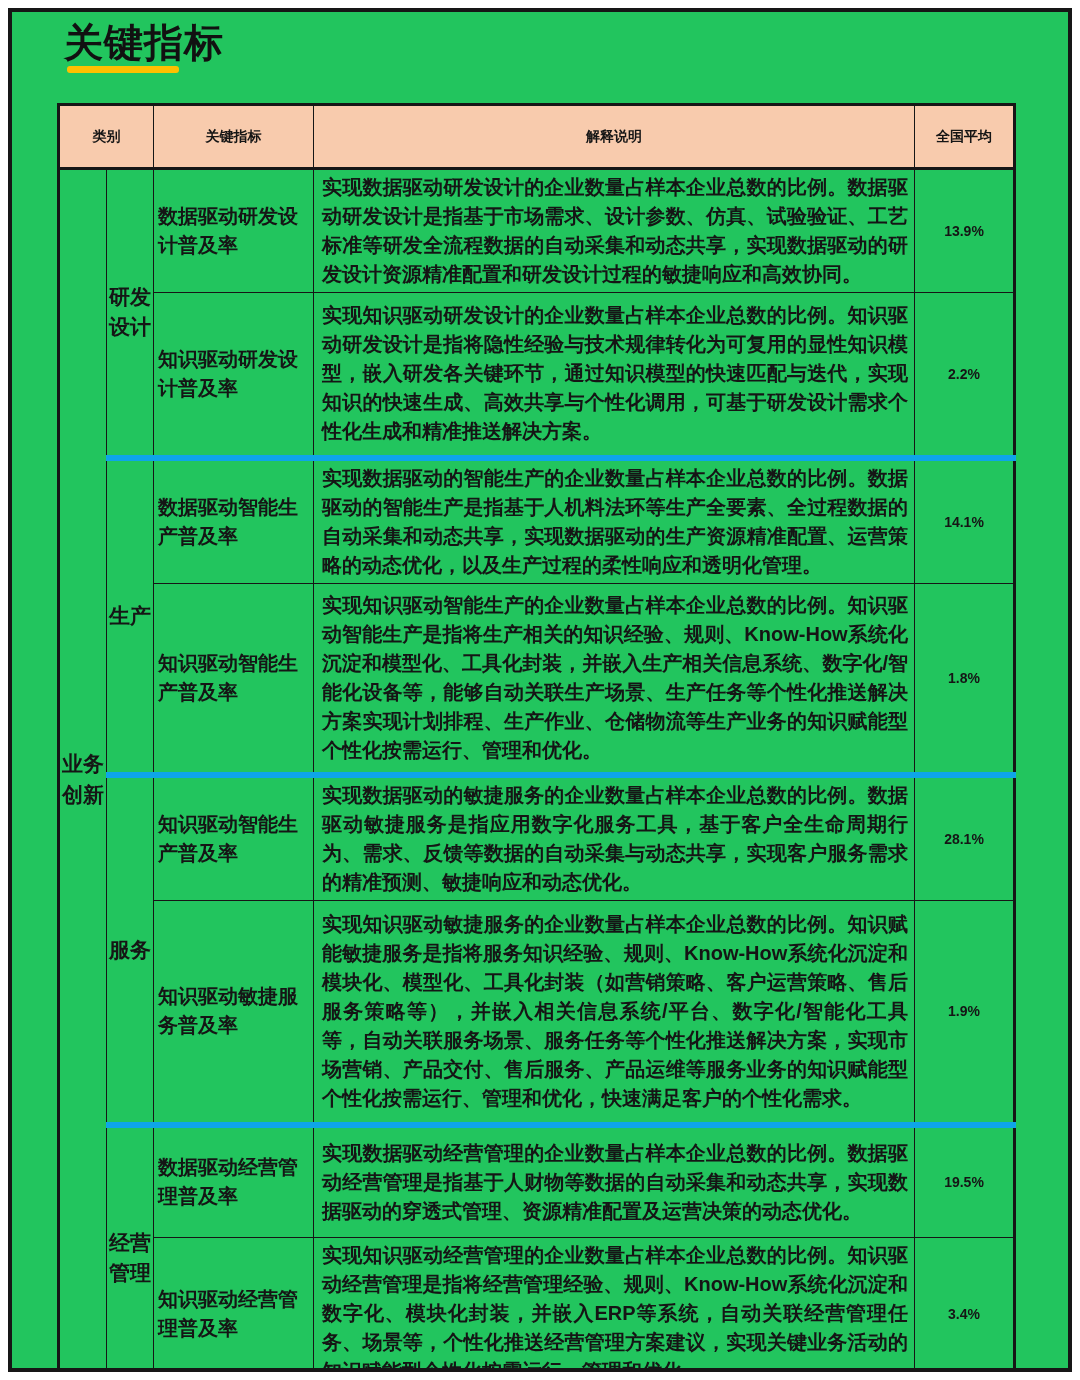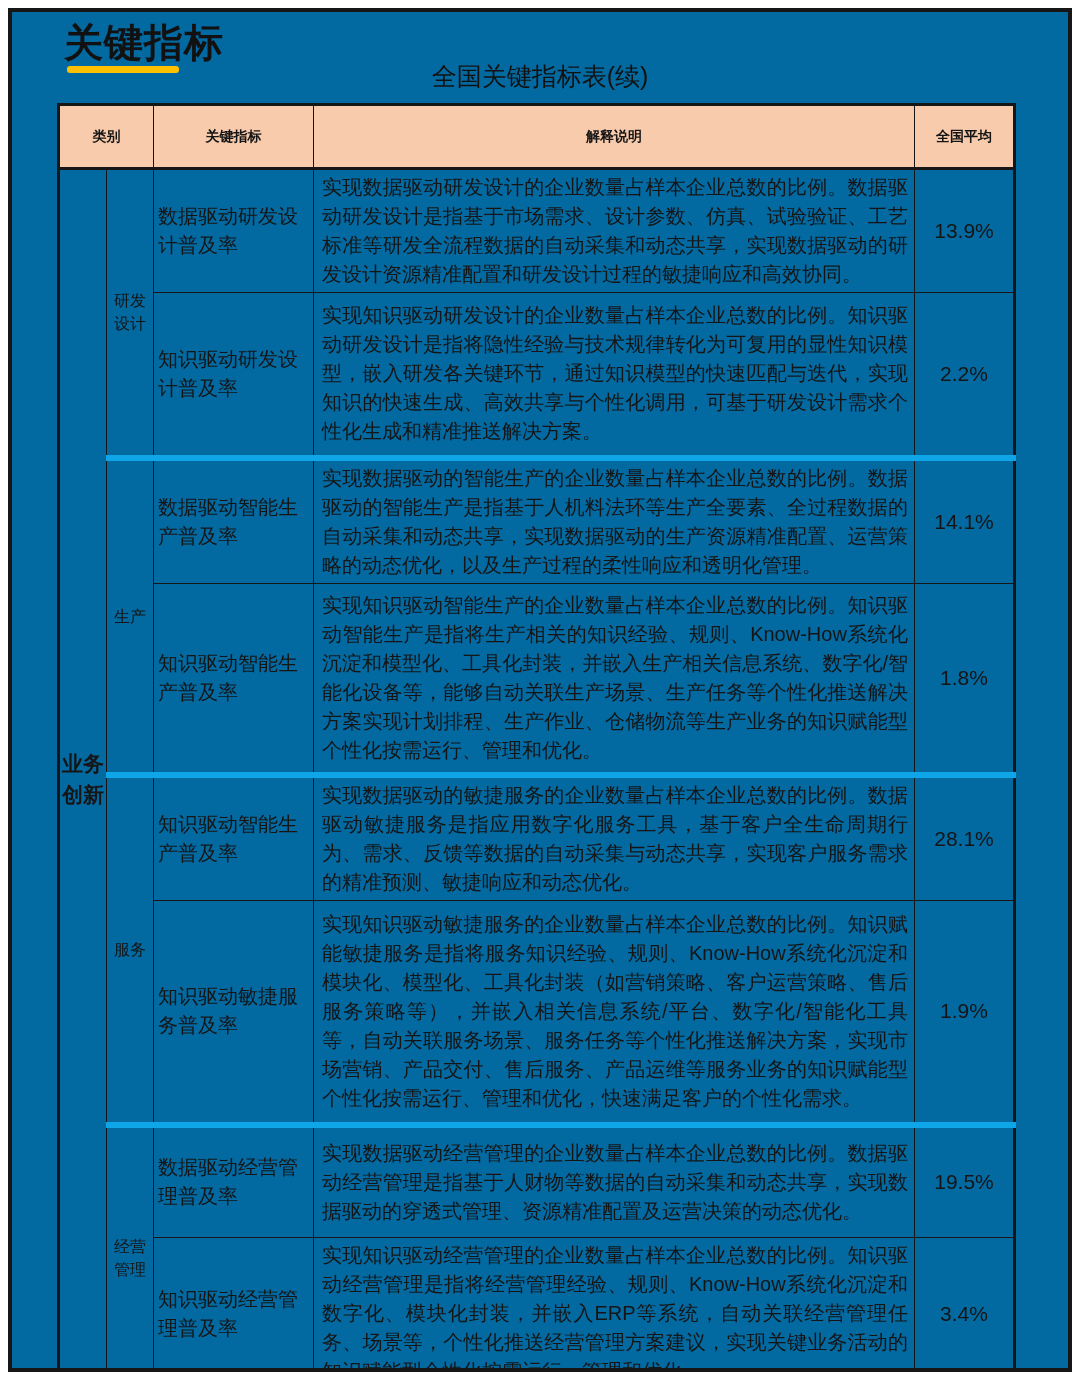--- a/index.html
+++ b/index.html
@@ -1,64 +1,63 @@
 <!DOCTYPE html>
 <html style="--header-bg: #F8CBAD; --accent: #FFC000;"><head>
 <meta charset="utf-8">
 <style>
   * { margin:0; padding:0; box-sizing:border-box; }
   html,body { width:1080px; height:1380px; background:#fff; }
   body { font-family:"Liberation Sans","DejaVu Sans",sans-serif; color:#151515; position:relative; }
   .page {
     position:absolute; left:8px; top:8px; width:1064px; height:1364px;
-    border:4px solid #161616; background:#0369a1; overflow:hidden;
+    border:4px solid #161616; background:#22c55e; overflow:hidden;
   }
   .page-title {
     position:absolute; left:52px; top:4px;
     font-size:39px; font-weight:bold; letter-spacing:1px; color:#111;
   }
   .title-underline {
     position:absolute; left:55px; top:54px; width:112px; height:7px;
     background:var(--accent,#FFC000); border-radius:3px;
   }
   .table-caption {
     position:absolute; left:0; top:48px; width:100%;
     text-align:center; font-size:25px; color:#111;
   }
   table.kpi {
     position:absolute; left:45px; top:91px; width:956px;
     border-collapse:collapse; table-layout:fixed;
     border:3px solid #161616;
   }
-  .kpi th, .kpi td { border:1px solid #161616; overflow:hidden; }
+  .kpi th, .kpi td { border:1px solid #161616; overflow:hidden;font-weight:bold; }
   .kpi thead th {
     background:var(--header-bg,#F8CBAD);
     font-weight:bold; font-size:14px; height:64px;
     text-align:center; vertical-align:middle;
     border-bottom:3px solid #161616;
   }
   .kpi td { font-size:20px; vertical-align:middle; }
   td.cat-main { font-weight:bold; font-size:21px; text-align:center; line-height:1.45; padding:0 1px; }
-  td.cat-sub  { font-size:16px; text-align:center; line-height:1.45; padding:0 1px; }
+  td.cat-sub  { font-size:21px; text-align:center; line-height:1.45; padding:0 1px; }
   td.indicator { padding:4px 12px 4px 4px; line-height:29px; text-align:left; }
   td.explanation {
     padding:3px 6px 3px 8px; line-height:29px;
     text-align:justify; text-justify:inter-ideograph;
   }
-  td.average { text-align:center; font-size:21px; }
+  td.average { text-align:center; font-size:14px; }
   tr.group-start td { border-top:6px solid #0ea5e9; }
 </style>
 </head>
 <body>
 
 <div class="page">
 
   <div class="page-title">关键指标</div>
   <div class="title-underline"></div>
-  <div class="table-caption">全国关键指标表(续)</div>
 
   <table class="kpi">
     <colgroup>
       <col style="width:48px">
         <col style="width:47px">
         <col style="width:160px">
         <col style="width:601px">
         <col style="width:100px">
     </colgroup>
     <thead>

